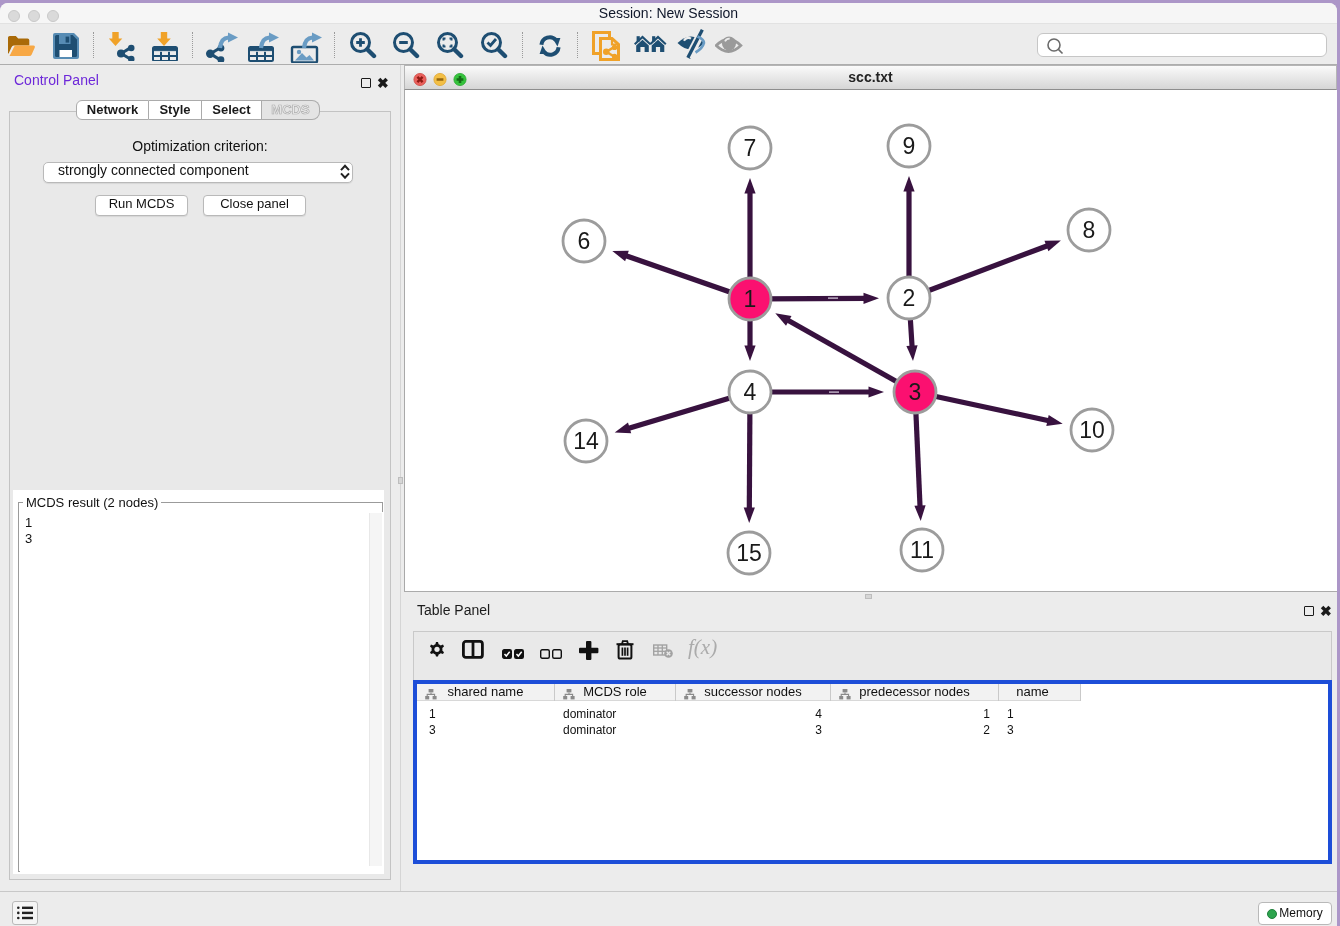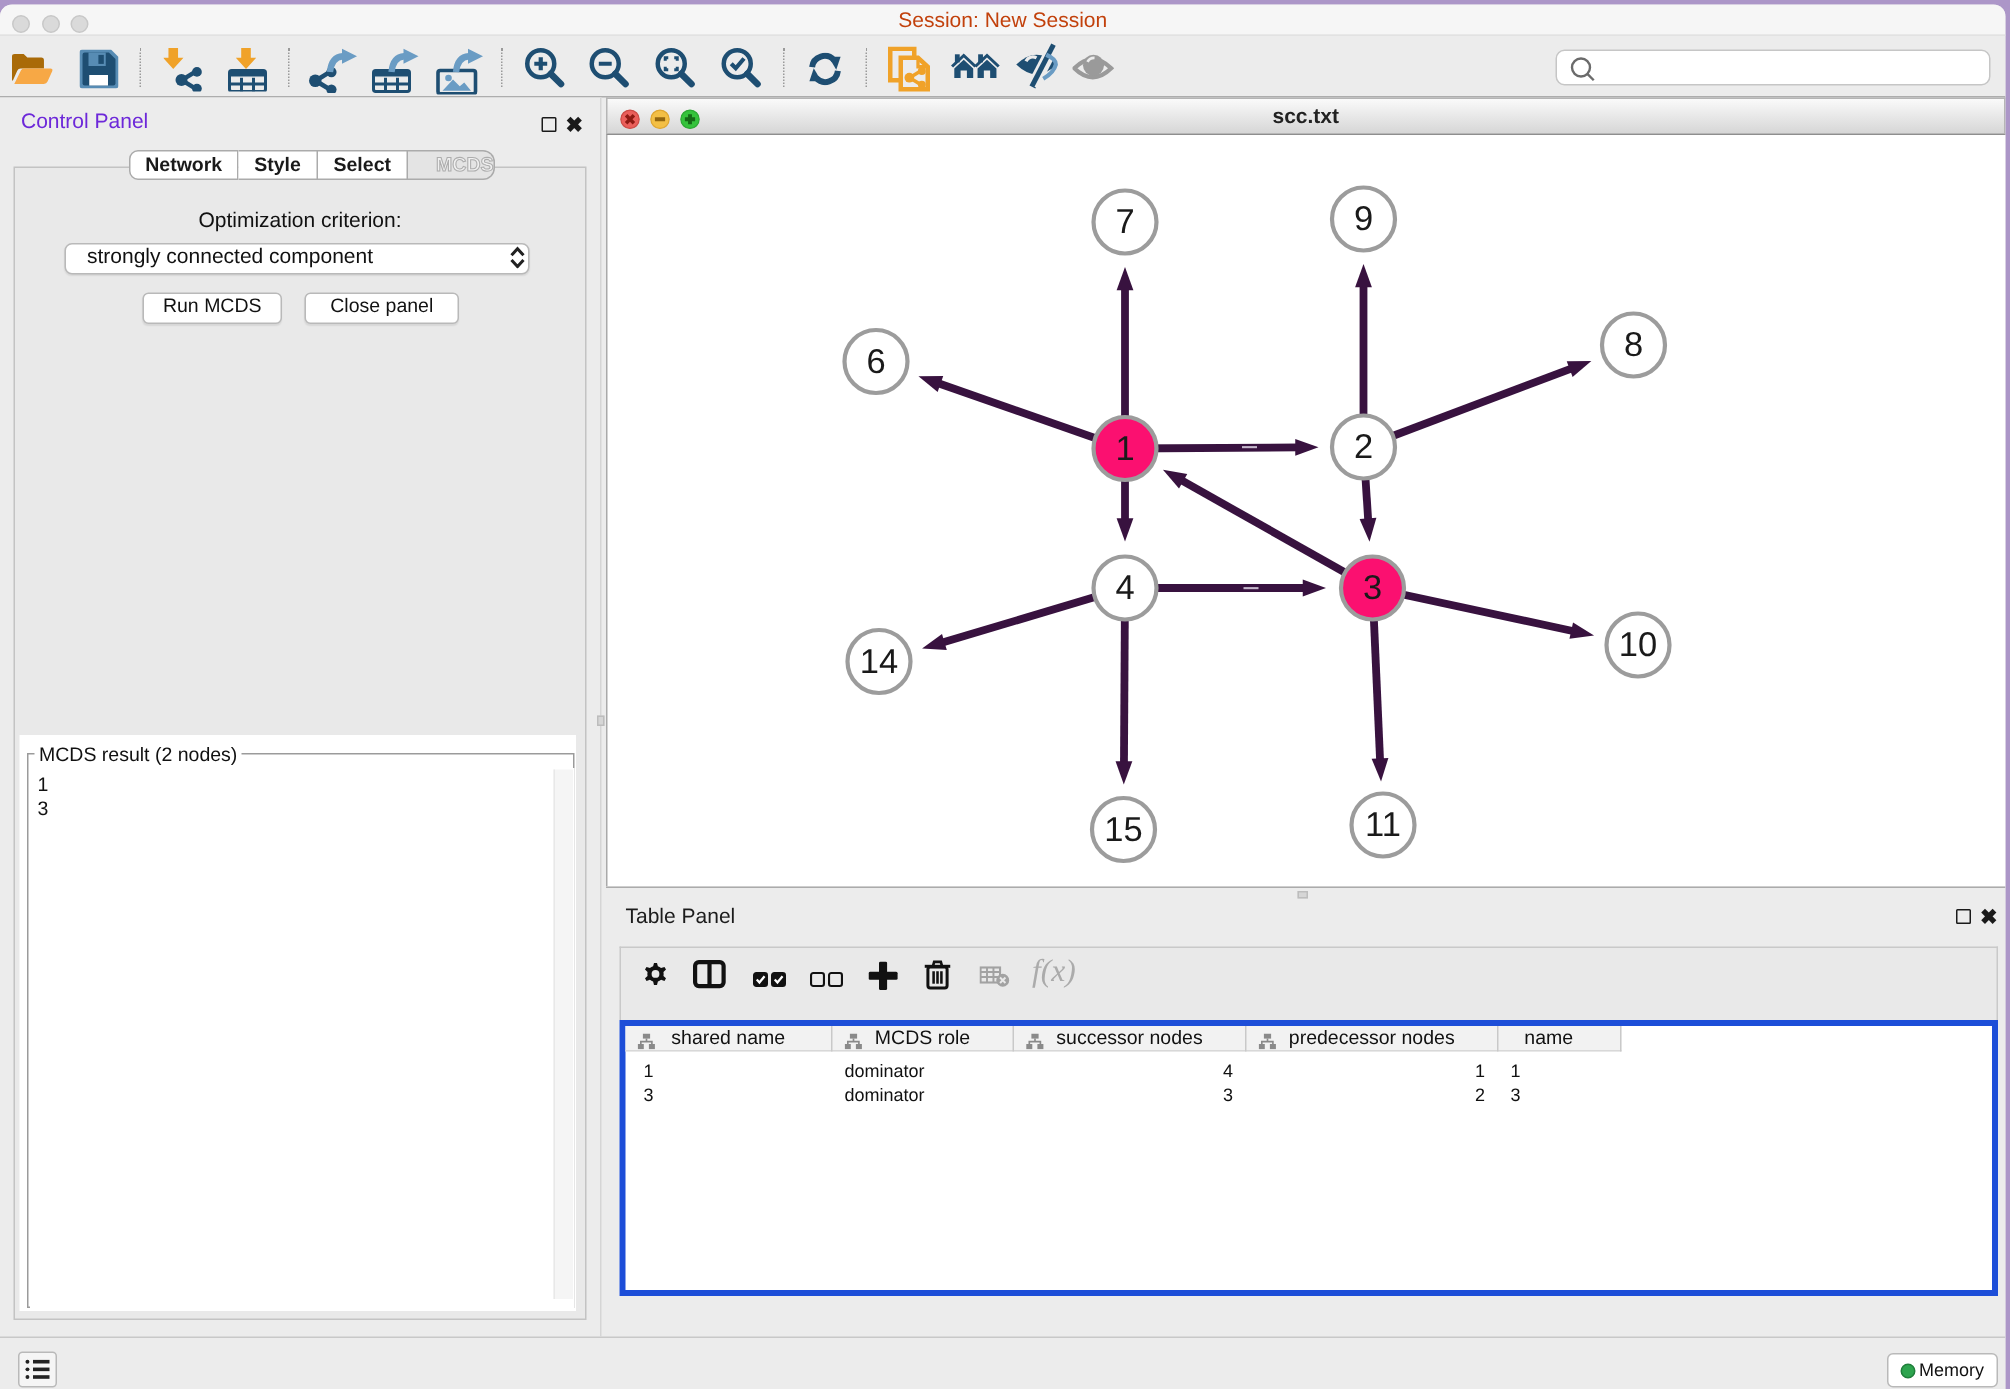--- a/index.html
+++ b/index.html
@@ -2,35 +2,35 @@
 <html><head>
 <meta charset="utf-8">
 <style>
 * { margin:0; padding:0; box-sizing:border-box; }
 html,body { width:1340px; height:926px; overflow:hidden; }
 body { -webkit-font-smoothing:antialiased; background:#AC96C8; font-family:"Liberation Sans", sans-serif; position:relative; }
 #win { position:absolute; left:0; top:3px; width:1337px; height:923px; background:#ECECEC; border-radius:8px 8px 0 0; overflow:hidden; }
 
 #titlebar { position:absolute; left:0; top:0; width:100%; height:20px; background:#F6F6F6; }
 .tl { position:absolute; top:7px; width:12px; height:12px; border-radius:50%; background:#DADADA; border:1px solid #C8C8C8; }
-#title { position:absolute; top:2px; left:0; width:100%; text-align:center; font-size:14px; color:#c2410c; }
+#title { position:absolute; top:2px; left:0; width:100%; text-align:center; font-size:14px; color:#0f172a; }
 
 #toolbar { position:absolute; left:0; top:20px; width:100%; height:42px; background:#ECECEC; border-top:1px solid #E2E2E2; border-bottom:1px solid #ADADAD; }
 .sep { position:absolute; top:8px; height:26px; width:0; border-left:1px dotted #9a9a9a; }
 .ticon { position:absolute; top:7px; }
 
 #search { position:absolute; left:1037px; top:9px; width:290px; height:24px; background:#fff; border:1px solid #C6C6C6; border-radius:6px; }
 
 #cpanel { position:absolute; left:0; top:62px; width:401px; height:826px; background:#ECECEC; border-right:1px solid #D5D5D5; }
 #cpanel .hdr { position:absolute; left:14px; top:7px; font-size:14px; color:#6d28d9; }
 .sqico { position:absolute; width:10px; height:10px; border:1.6px solid #1a1a1a; border-radius:1px; }
 .xico { position:absolute; font-size:14px; font-weight:bold; color:#1a1a1a; line-height:10px; }
 #cp-inner { position:absolute; left:9px; top:46px; width:382px; height:769px; border:1px solid #C3C3C3; background:#E9E9E9; }
 
-#cptabs { position:absolute; left:72px; top:35px; height:19px; display:flex; z-index:5;padding-left:14px; }
+#cptabs { position:absolute; left:62px; top:35px; height:19px; display:flex; z-index:5;padding-left:14px; }
 .seg { height:20px; background:#fff; border:1px solid #ABABAB; border-left:none; font-size:13px; font-weight:bold; color:#1a1a1a; text-align:center; line-height:18px; }
 .seg.first { border-left:1px solid #ABABAB; border-radius:6px 0 0 6px; }
 .seg.last { border-radius:0 8px 8px 0; }
 .seg.sel { background:#E4E4E4; color:#F0F0F0; -webkit-text-stroke:0.7px #ADADAD; text-shadow:none; }
 #optlabel { position:absolute; left:0; top:73px; width:100%; text-align:center; font-size:14px; color:#111; }
 #dropdown { position:absolute; left:43px; top:97px; width:310px; height:21px; background:#fff; border:1px solid #B9B9B9; border-radius:5px; font-size:14px; color:#111; line-height:15px; padding-left:14px; box-shadow:0 1px 1px rgba(0,0,0,.08); }
 .btn { position:absolute; top:130px; height:21px; background:#fff; border:1px solid #B9B9B9; border-radius:4px; font-size:13px; color:#111; text-align:center; line-height:16px; box-shadow:0 1px 1px rgba(0,0,0,.08); }
 #whitebox { position:absolute; left:13px; top:425px; width:371px; height:384px; background:#fff; }
 #fieldset { position:absolute; left:5px; top:12px; width:365px; height:370px; border:1px solid #9B9B9B; }
 #fieldset .legend { position:absolute; left:4px; top:-8px; background:#fff; padding:0 3px; font-size:13px; color:#111; }
@@ -218,21 +218,21 @@
   </div>
   <div id="cpanel">
     <div class="hdr">Control Panel</div>
     <div class="sqico" style="left:361px; top:13px;"></div>
     <div class="xico" style="left:377px; top:13px;">✖</div>
     <div id="cp-inner"></div>
     <div id="cptabs">
       <div class="seg first" style="width:73px;">Network</div>
       <div class="seg" style="width:53px;">Style</div>
       <div class="seg" style="width:60px;">Select</div>
-      <div class="seg last sel" style="width:58px;text-align:right;">MCDS</div>
+      <div class="seg last sel" style="width:58px;">MCDS</div>
     </div>
     <div id="optlabel">Optimization criterion:</div>
     <div id="dropdown">strongly connected component<svg width="12" height="15" viewBox="0 0 12 15" style="position:absolute;right:1px;top:1px;">
           <path d="M2 6.2 L6 1.8 L10 6.2" fill="none" stroke="#222" stroke-width="2"></path>
           <path d="M2 9.3 L6 13.7 L10 9.3" fill="none" stroke="#222" stroke-width="2"></path>
         </svg></div>
     <div class="btn" style="left:95px; width:93px;">Run MCDS</div>
     <div class="btn" style="left:203px; width:103px;">Close panel</div>
     <div id="whitebox">
       <div id="fieldset">

